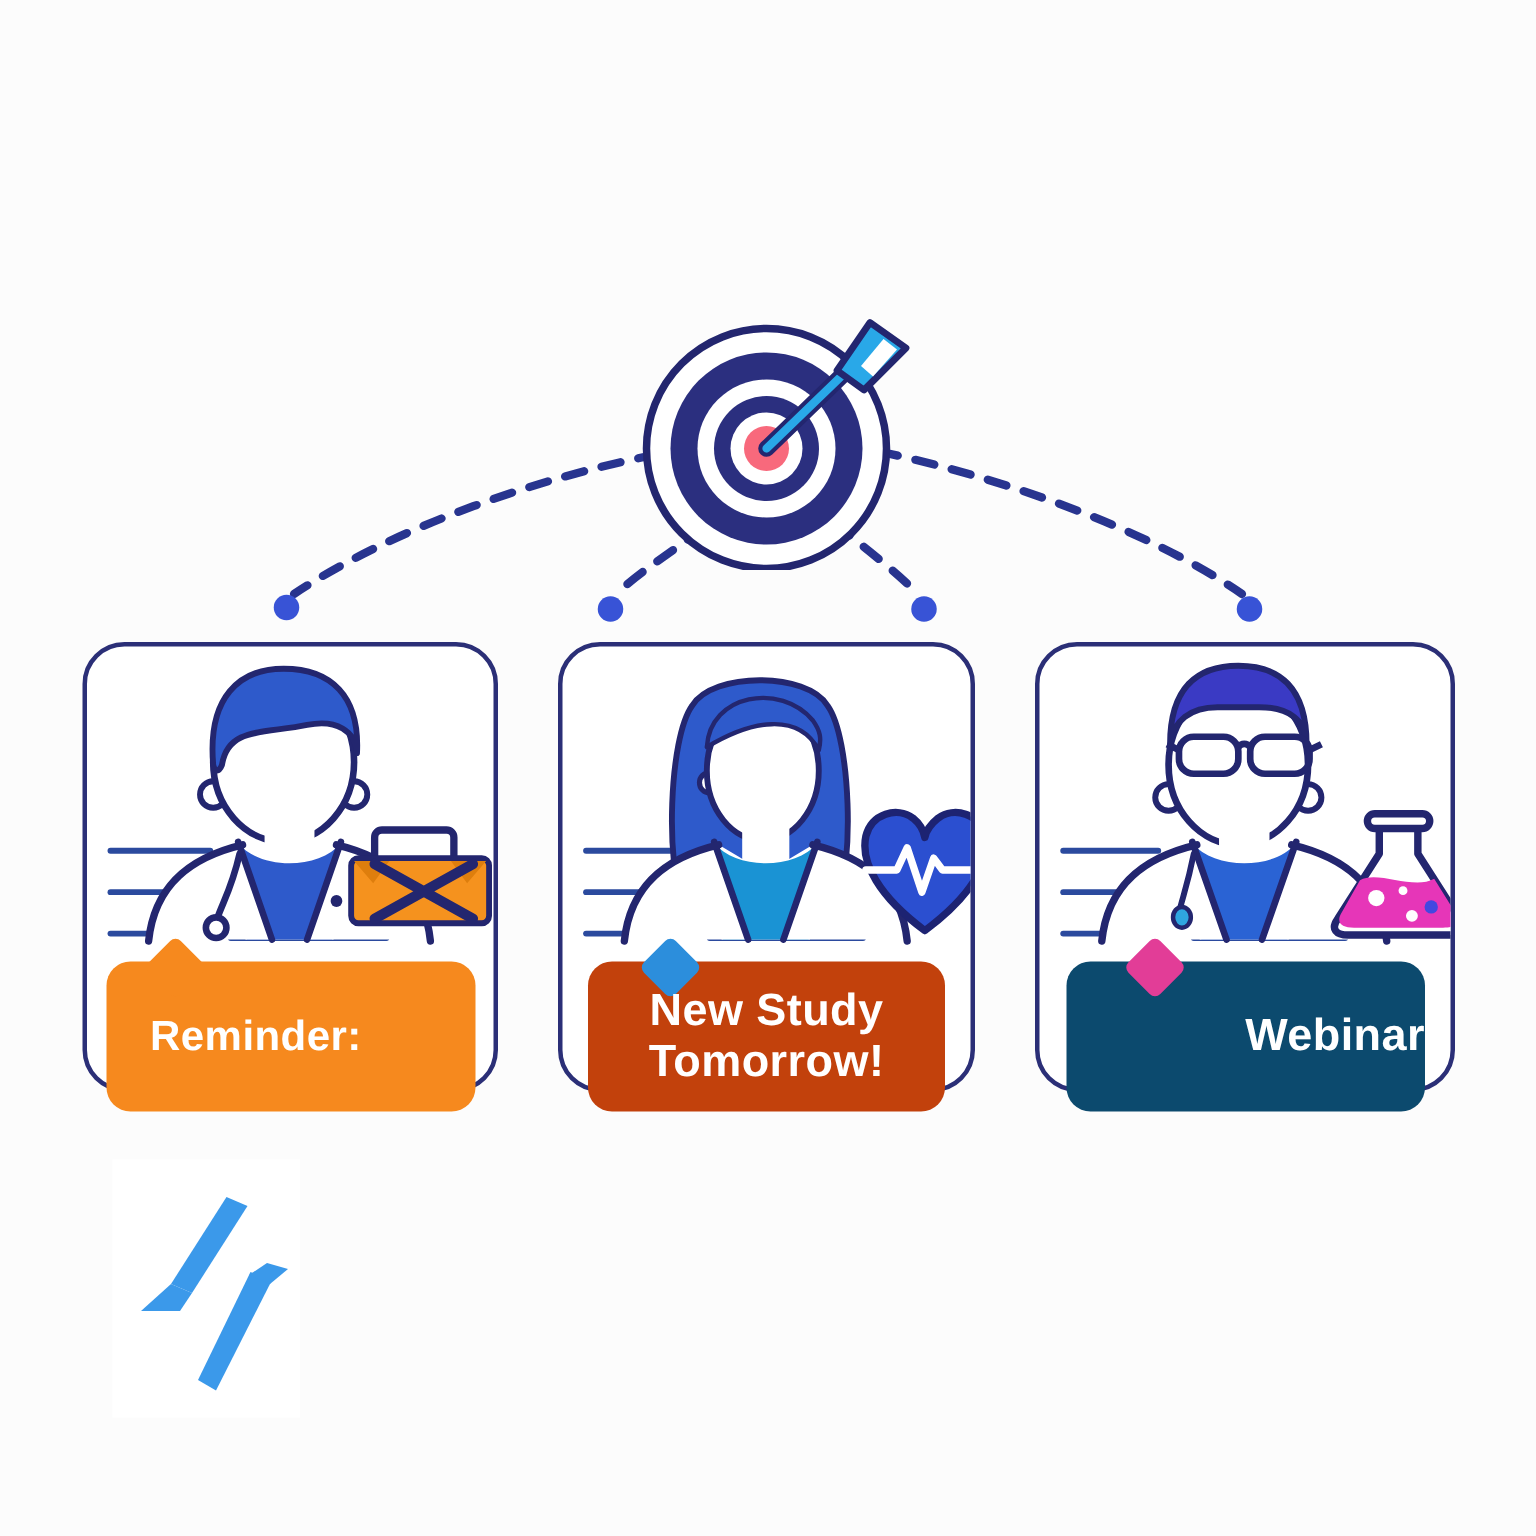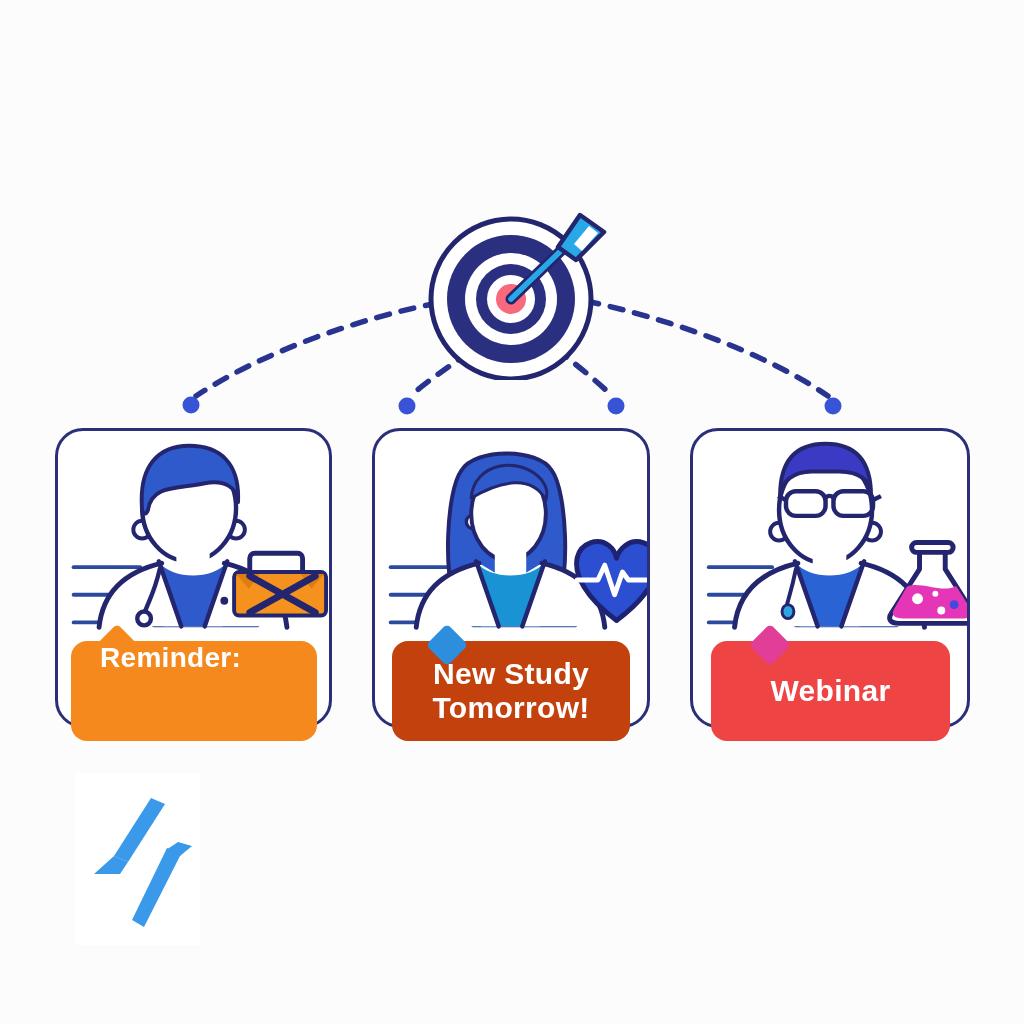--- a/index.html
+++ b/index.html
@@ -191,30 +191,30 @@
         <path d="M216,158 C228,151 252,165 266,157 L281,181 C284,187 280,190 272,190 L212,190 C204,190 200,187 203,181 Z" fill="#E636B8"></path>
         <circle cx="227" cy="170" r="5.5" fill="#FFFFFF"></circle>
         <circle cx="251" cy="182" r="4" fill="#FFFFFF"></circle>
         <circle cx="245" cy="165" r="3" fill="#FFFFFF"></circle>
         <circle cx="264" cy="176" r="4.5" fill="#4348E0"></circle>
         <rect x="221" y="113" width="42" height="10" rx="5" fill="#FFFFFF" stroke="#23266F" stroke-width="5"></rect>
       </g>
     </svg>
   </div>
 
-  <div class="bubble bubble-1" style="background: rgb(246, 137, 30); justify-content: space-between;">
+  <div class="bubble bubble-1" style="background: rgb(246, 137, 30);">
     <div class="tail" style="background: rgb(246, 137, 30);"></div>
     <div class="line">Reminder:</div>
   </div>
   <div class="bubble bubble-2" style="background: #c2410c;">
     <div class="tail" style="background: rgb(44, 142, 220);"></div>
     <div class="line">New Study</div>
     <div class="line">Tomorrow!</div>
   </div>
-  <div class="bubble bubble-3" style="background: #ef4444;">
+  <div class="bubble bubble-3" style="background: #0c4a6e; align-items: flex-end;">
     <div class="tail" style="background: rgb(226, 61, 151);"></div>
     <div class="line">Webinar</div>
   </div>
 
   <div class="logo-box"></div>
   <div class="logo">
     <svg viewBox="0 0 140 170" width="140" height="170">
       <g>
         <polygon points="81,28 95,34 58,92 44,86" fill="#3B99EA"></polygon>
         <polygon points="44,86 58,92 50,104 24,104" fill="#3B99EA"></polygon>

